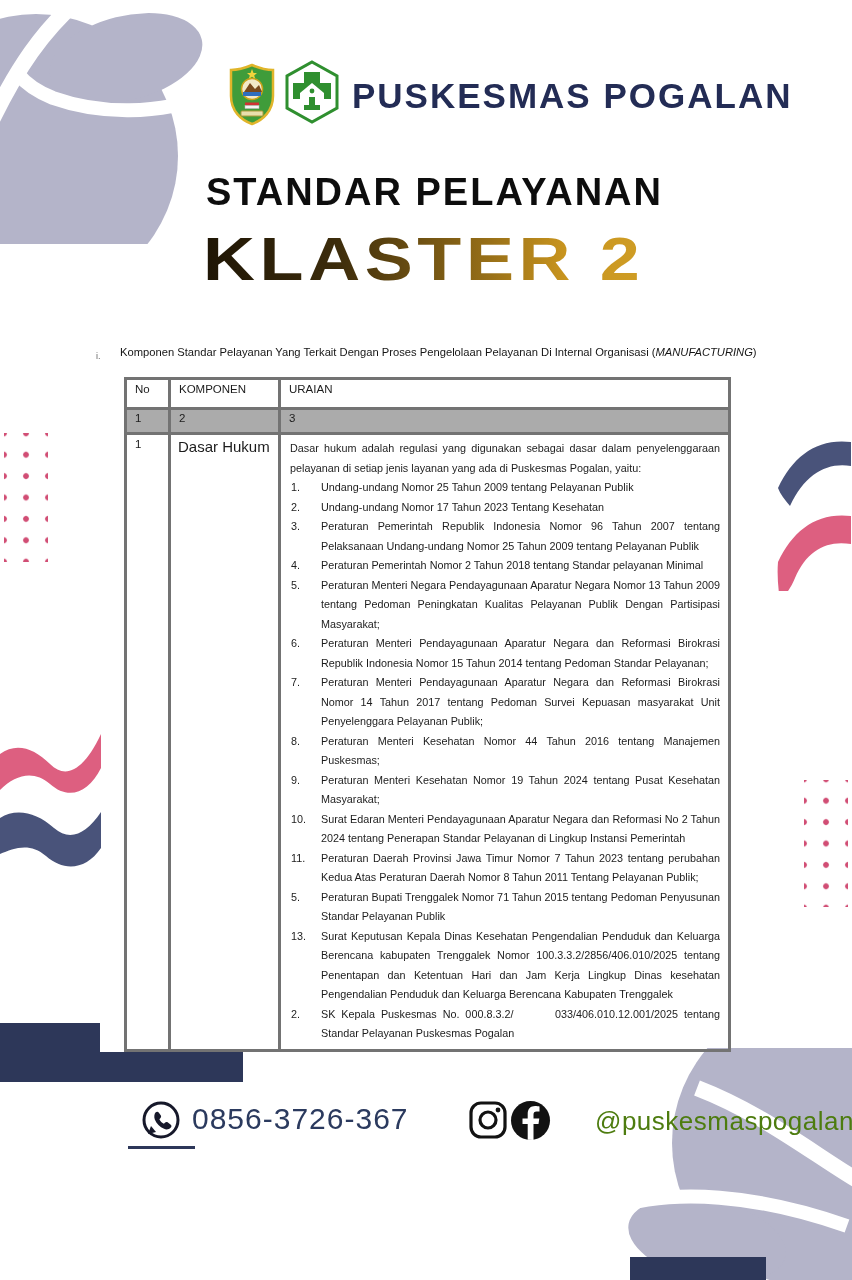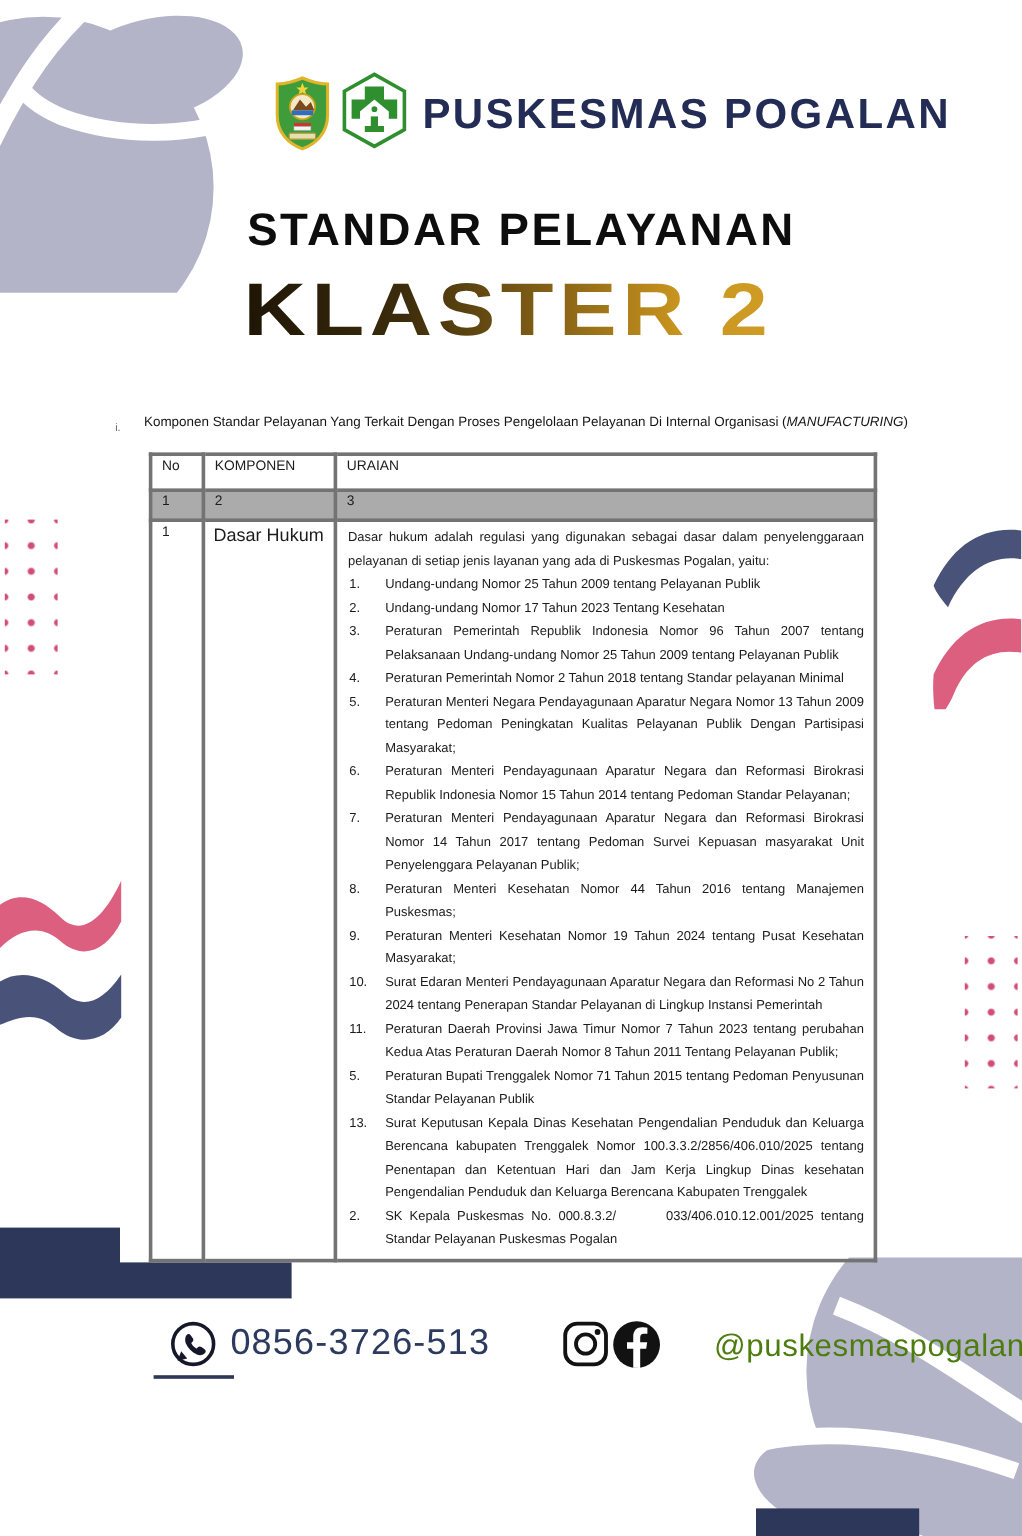--- a/index.html
+++ b/index.html
@@ -176,21 +176,21 @@
       </tr>
     </tbody>
   </table>
 
   <svg class="footer-el" style="left:140px;top:1100px;" width="42" height="44" viewBox="0 0 42 44">
     <circle cx="21" cy="20" r="17" fill="none" stroke="#16182a" stroke-width="3"></circle>
     <path d="M8,34 L11,26 L16,32 Z" fill="#16182a"></path>
     <path d="M15.5,12.5 c1.2,-1.2 2.6,-1 3.4,0.2 l1.8,2.6 c0.7,1 0.5,2.2 -0.4,3 l-0.9,0.9 c0.5,1.6 2.9,4 4.5,4.6 l1,-1 c0.8,-0.9 2,-1 3,-0.3 l2.6,1.9 c1.2,0.9 1.3,2.3 0.1,3.4 c-1.6,1.6 -4.2,2.1 -6.5,1 c-4.3,-2 -7.6,-5.3 -9.3,-9.4 c-0.9,-2.3 -0.5,-5.6 0.7,-6.9 Z" fill="#16182a"></path>
   </svg>
 
-  <div class="footer-el phone-number">0856-3726-513</div>
+  <div class="footer-el phone-number">0856-3726-367</div>
 
   <svg class="footer-el" style="left:468px;top:1100px;" width="40" height="40" viewBox="0 0 40 40">
     <rect x="3" y="3" width="34" height="34" rx="10" fill="none" stroke="#121212" stroke-width="3.2"></rect>
     <circle cx="20" cy="20" r="8" fill="none" stroke="#121212" stroke-width="3.2"></circle>
     <circle cx="30" cy="10" r="2.4" fill="#121212"></circle>
   </svg>
 
   <svg class="footer-el" style="left:509px;top:1099px;" width="43" height="43" viewBox="0 0 43 43">
     <circle cx="21.5" cy="21.5" r="19.5" fill="#121212"></circle>
     <path d="M24.5,41 L24.5,25 L29.5,25 L30.3,19.5 L24.5,19.5 L24.5,15.5 C24.5,13.8 25.4,12.5 27.5,12.5 L30.5,12.5 L30.5,7.5 C29.5,7.3 27.6,7.1 26.1,7.1 C21.7,7.1 18.7,9.8 18.7,14.8 L18.7,19.5 L13.5,19.5 L13.5,25 L18.7,25 L18.7,40.8 Z" fill="#ffffff"></path>

